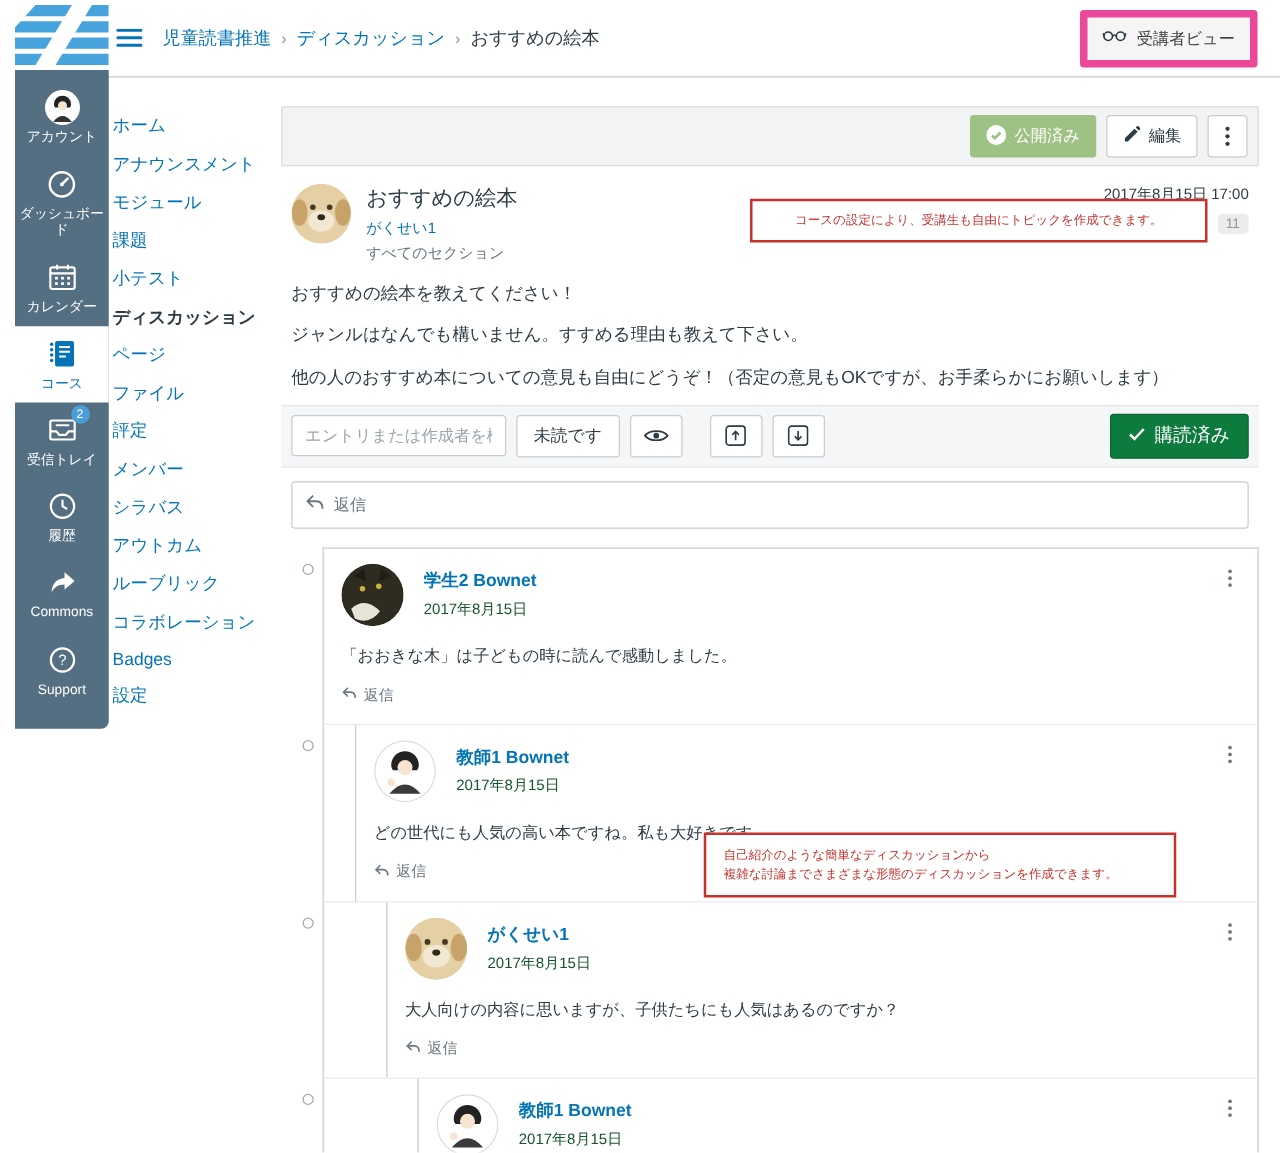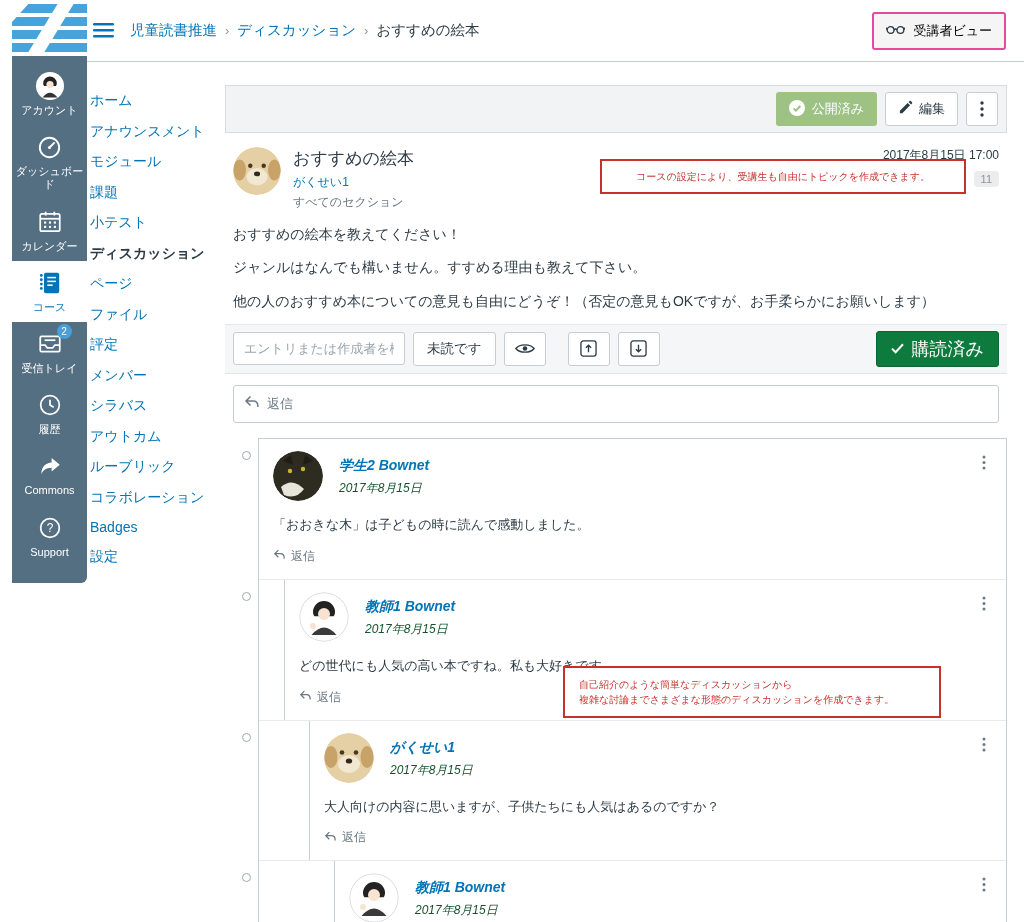--- a/index.html
+++ b/index.html
@@ -25,22 +25,22 @@
 
   
   #header { position:absolute; left:75px; top:0; right:0; height:62px; border-bottom:1px solid #C7CDD1;
     display:flex; align-items:center; padding:0 18px 0 14px; background:#fff; z-index:4; }
   .burger { background:none; border:none; cursor:pointer; display:flex; padding:4px; }
   .crumbs { margin-left:12px; font-size:14.5px; display:flex; align-items:center; gap:8px; white-space:nowrap; }
   .crumbs a { color:#0374B5; }
   .crumb-sep { color:#8B969E; font-size:13px; }
   .crumb-last { color:#2D3B45; }
   .hspacer { flex:1; }
-  .student-view-btn { display:flex; align-items:center; gap:7px; background:#F5F5F5; border:2px solid #ec4899;
-    border-radius:3px; padding:8px 12px; font-size:13px; color:#000000; cursor:pointer; }
+  .student-view-btn { display:flex; gap:7px; background:#F5F5F5; border:6px solid #ec4899;
+    border-radius:3px; padding:8px 12px; font-size:13px; color:#404040; cursor:pointer; }
 
   
   #course-nav { position:absolute; left:90px; top:92px; width:132px; }
   .cnav { display:block; font-size:14px; color:#0374B5; margin-bottom:12.5px; }
   .cnav.active { color:#2D3B45; font-weight:bold; border-left:2px solid #2D3B45; padding-left:7px; margin-left:-9px; }
 
   
   #main { position:absolute; left:225px; top:85px; width:782px; }
 
   .action-bar { background:#F2F3F4; border:1px solid #D8DCDE; height:48px; display:flex; align-items:center;
@@ -70,33 +70,33 @@
     padding:6px 8px; display:flex; align-items:center; gap:8px; margin-top:12px; }
   .search-input { width:172px; height:33px; border:1px solid #C7CDD1; border-radius:3px; padding:0 10px;
     font-size:13px; color:#2D3B45; background:#fff; font-family:inherit; }
   .search-input::placeholder { color:#9AA5AD; }
   .btn-filter { background:#fff; border:1px solid #C7CDD1; border-radius:3px; height:34px; padding:0 13px;
     font-size:13.5px; color:#2D3B45; cursor:pointer; }
   .btn-ic { background:#fff; border:1px solid #C7CDD1; border-radius:3px; height:34px; width:42px;
     display:flex; align-items:center; justify-content:center; cursor:pointer; }
   .gap12 { width:6px; }
   .btn-subscribed { margin-left:auto; background:#0E7B3E; border:1px solid #0A6634; color:#fff; border-radius:3px;
-    height:36px; padding:0 14px; font-size:18px; display:flex; align-items:center; gap:8px; cursor:pointer; }
+    height:36px; padding:0 14px; font-size:15px; display:flex; align-items:center; gap:8px; cursor:pointer; }
 
   .reply-field { margin:11px 8px 15px; border:1px solid #C7CDD1; border-radius:3px; padding:9px 10px;
     color:#6A7883; font-size:13px; display:flex; align-items:center; gap:7px; cursor:text; background:#fff; }
 
   
   #comments { margin-left:33px; border:1px solid #C7CDD1; border-bottom:none; min-height:520px; background:#fff; }
   .comment-row { position:relative; }
   .comment-row + .comment-row { border-top:1px solid #E8EAEC; }
   .unread-dot { position:absolute; left:-17px; top:12px; width:9px; height:9px; border:1px solid #9EA8B0;
     border-radius:50%; background:#fff; }
   .comment-box { padding:12px 14px 14px; }
-  .c-head { display:flex; align-items:flex-start;font-style:italic; }
+  .c-head { display:flex; align-items:flex-start; }
   .c-avatar { width:50px; height:50px; border-radius:50%; overflow:hidden; flex:none; }
   .c-meta { margin-left:16px; padding-top:5px; }
   .c-author { color:#0374B5; font-weight:bold; font-size:14px; }
   .c-date { color:#14532d; font-size:12px; margin-top:5px; }
   .kebab-sm { margin-left:auto; background:none; border:none; cursor:pointer; padding:4px 6px; }
   .c-text { font-size:13px; margin-top:15px; line-height:1.45; }
   .c-reply { display:inline-flex; align-items:center; gap:5px; color:#6A7883; font-size:12px; margin-top:13px; }
 
   
   .ann { position:absolute; border:2px solid #C7312B; background:#fff; color:#C7312B; z-index:20; font-size:10px; line-height:1.5; }

